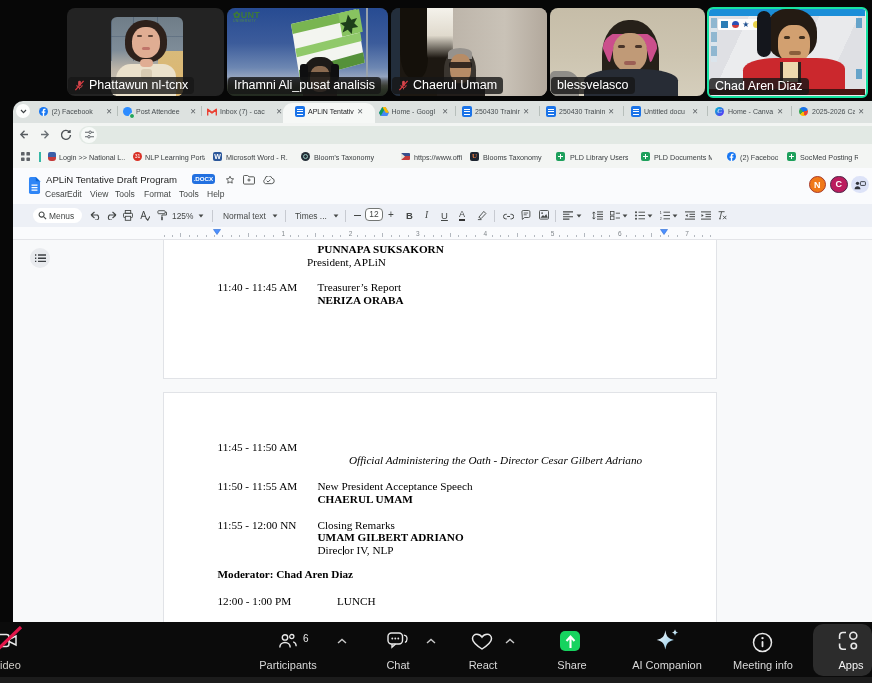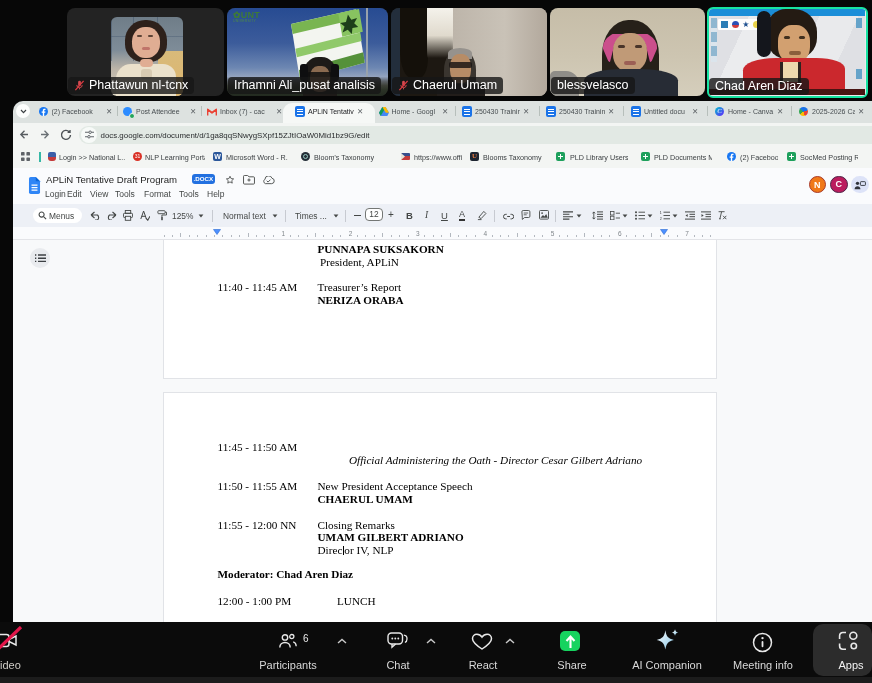--- a/index.html
+++ b/index.html
@@ -204,21 +204,20 @@
   </svg>
   <svg class="abs" style="left:60px;top:128.5px;" width="12" height="12" viewBox="0 0 12 12">
       <path d="M10.5 6a4.5 4.5 0 1 1-1.3-3.3 M10 1 l0 2.4 -2.4 0" stroke="#4d5256" stroke-width="1.4" fill="none"></path>
     </svg>
   <div class="abs" style="left:81px;top:126.5px;width:16px;height:16px;border-radius:50%;background:#f7faf8;"></div>
   <svg class="abs" style="left:85px;top:130px;" width="9" height="9" viewBox="0 0 10 10">
       <path d="M0 2.5h4.2 M7 2.5h3 M0 7.5h3 M6 7.5h4" stroke="#5f6368" stroke-width="1.1"></path>
       <circle cx="5.7" cy="2.5" r="1.4" fill="none" stroke="#5f6368" stroke-width="1.1"></circle>
       <circle cx="4.4" cy="7.5" r="1.4" fill="none" stroke="#5f6368" stroke-width="1.1"></circle>
     </svg>
-  <div class="abs" style="left:100.5px;top:130.5px;font-size:7.9px;color:#2a2c2e;">docs.google.com/document/d/1ga8qqSNwygSXpf15ZJtIOaW0Mid1bz9G/edit</div>
 
   <div class="abs" style="left:13px;top:146px;width:859px;height:22px;background:#f3f5f3;"></div>
   <svg class="abs" style="left:21px;top:152px;" width="9" height="9" viewBox="0 0 10 10">
       <g fill="#5f6368">
         <rect x="0" y="0" width="4" height="4" rx="0.8"></rect>
         <rect x="6" y="0" width="4" height="4" rx="0.8"></rect>
         <rect x="0" y="6" width="4" height="4" rx="0.8"></rect>
         <rect x="6" y="6" width="4" height="4" rx="0.8"></rect>
       </g>
     </svg>
@@ -267,21 +266,21 @@
       <path d="M12 3l2.6 5.6 6.1.7-4.5 4.2 1.2 6-5.4-3-5.4 3 1.2-6L3.3 9.3l6.1-.7z" fill="none" stroke="#444746" stroke-width="2"></path>
     </svg>
   <svg class="abs" style="left:243px;top:175px;" width="12" height="10" viewBox="0 0 26 22">
       <path d="M1 3a2 2 0 0 1 2-2h7l3 3h10a2 2 0 0 1 2 2v12a2 2 0 0 1-2 2H3a2 2 0 0 1-2-2z" fill="none" stroke="#444746" stroke-width="2"></path>
       <path d="M13 7.5v7M9.5 11h7" stroke="#444746" stroke-width="2" fill="none"></path>
     </svg>
   <svg class="abs" style="left:262px;top:176px;" width="13" height="9" viewBox="0 0 28 20">
       <path d="M7 17h14a6 6 0 0 0 .8-11.9A8 8 0 0 0 6.2 7.1 5.5 5.5 0 0 0 7 17z" fill="none" stroke="#444746" stroke-width="2"></path>
       <path d="M10 10.5l3 3 5.5-5.5" stroke="#444746" stroke-width="2" fill="none"></path>
     </svg>
-  <div class="mi" style="left:45px;">Login</div>
+  <div class="mi" style="left:45px;">Cesar</div>
     <div class="mi" style="left:67px;">Edit</div>
   <div class="mi" style="left:90px;">View</div>
     <div class="mi" style="left:115px;">Tools</div>
   <div class="mi" style="left:144px;">Format</div>
     <div class="mi" style="left:179px;text-align:center;">Tools</div>
   <div class="mi" style="left:207px;">Help</div>
   <div class="abs" style="left:808.5px;top:175.5px;width:17.5px;height:17.5px;border-radius:50%;background:#f07818;border:1px solid #a83a2a;box-sizing:border-box;color:#fff;font-size:9px;font-weight:bold;text-align:center;line-height:16px;">N</div>
   <div class="abs" style="left:830px;top:175.5px;width:17.5px;height:17.5px;border-radius:50%;background:#bb1d5e;border:1.5px solid #4c2447;box-sizing:border-box;color:#fff;font-size:9px;font-weight:bold;text-align:center;line-height:15px;">C</div>
   <div class="abs" style="left:851px;top:175.5px;width:17.5px;height:17.5px;border-radius:50%;background:#dde3f8;"></div>
   <svg class="abs" style="left:854px;top:179.5px;" width="12" height="10" viewBox="0 0 14 12">
@@ -481,21 +480,21 @@
 
   <div class="abs" style="left:13px;top:239px;width:859px;height:1px;background:#e3e4e8;"></div>
   <div class="abs" style="left:13px;top:240px;width:859px;height:382px;background:#f8f9fa;"></div>
   <div class="abs" style="left:30px;top:248px;width:20px;height:20px;border-radius:50%;background:#e9ebee;"></div>
   <svg class="abs" style="left:35px;top:254px;" width="11" height="9" viewBox="0 0 11 9">
       <path d="M0 1h1.3M3 1h8M0 4.2h1.3M3 4.2h8M0 7.4h1.3M3 7.4h8" stroke="#3c4043" stroke-width="1.4"></path>
     </svg>
   <div class="abs" style="left:163px;top:240px;width:554px;height:139px;background:#fff;border:1px solid #e1e3e7;border-top:none;box-sizing:border-box;"></div>
   <div class="abs" style="left:163px;top:392px;width:554px;height:230px;background:#fff;border:1px solid #e1e3e7;border-bottom:none;box-sizing:border-box;"></div>
   <div class="abs ser" style="left:317.5px;top:243px;"><b>PUNNAPA SUKSAKORN</b></div>
-  <div class="abs ser" style="left:320px;top:256px;">President, APLiN</div>
+  <div class="abs ser" style="left:307px;top:256px;">President, APLiN</div>
   <div class="abs ser" style="left:217.5px;top:280.5px;">11:40 - 11:45 AM</div>
   <div class="abs ser" style="left:317.5px;top:280.5px;">Treasurer’s Report</div>
   <div class="abs ser" style="left:317.5px;top:293.5px;"><b>NERIZA ORABA</b></div>
   <div class="abs ser" style="left:217.5px;top:441px;">11:45 - 11:50 AM</div>
   <div class="abs ser" style="left:349px;top:454px;"><i>Official Administering the Oath - Director Cesar Gilbert Adriano</i></div>
   <div class="abs ser" style="left:217.5px;top:480px;">11:50 - 11:55 AM</div>
   <div class="abs ser" style="left:317.5px;top:480px;">New President Acceptance Speech</div>
   <div class="abs ser" style="left:317.5px;top:492.5px;"><b>CHAERUL UMAM</b></div>
   <div class="abs ser" style="left:217.5px;top:518.5px;">11:55 - 12:00 NN</div>
   <div class="abs ser" style="left:317.5px;top:518.5px;">Closing Remarks</div>

